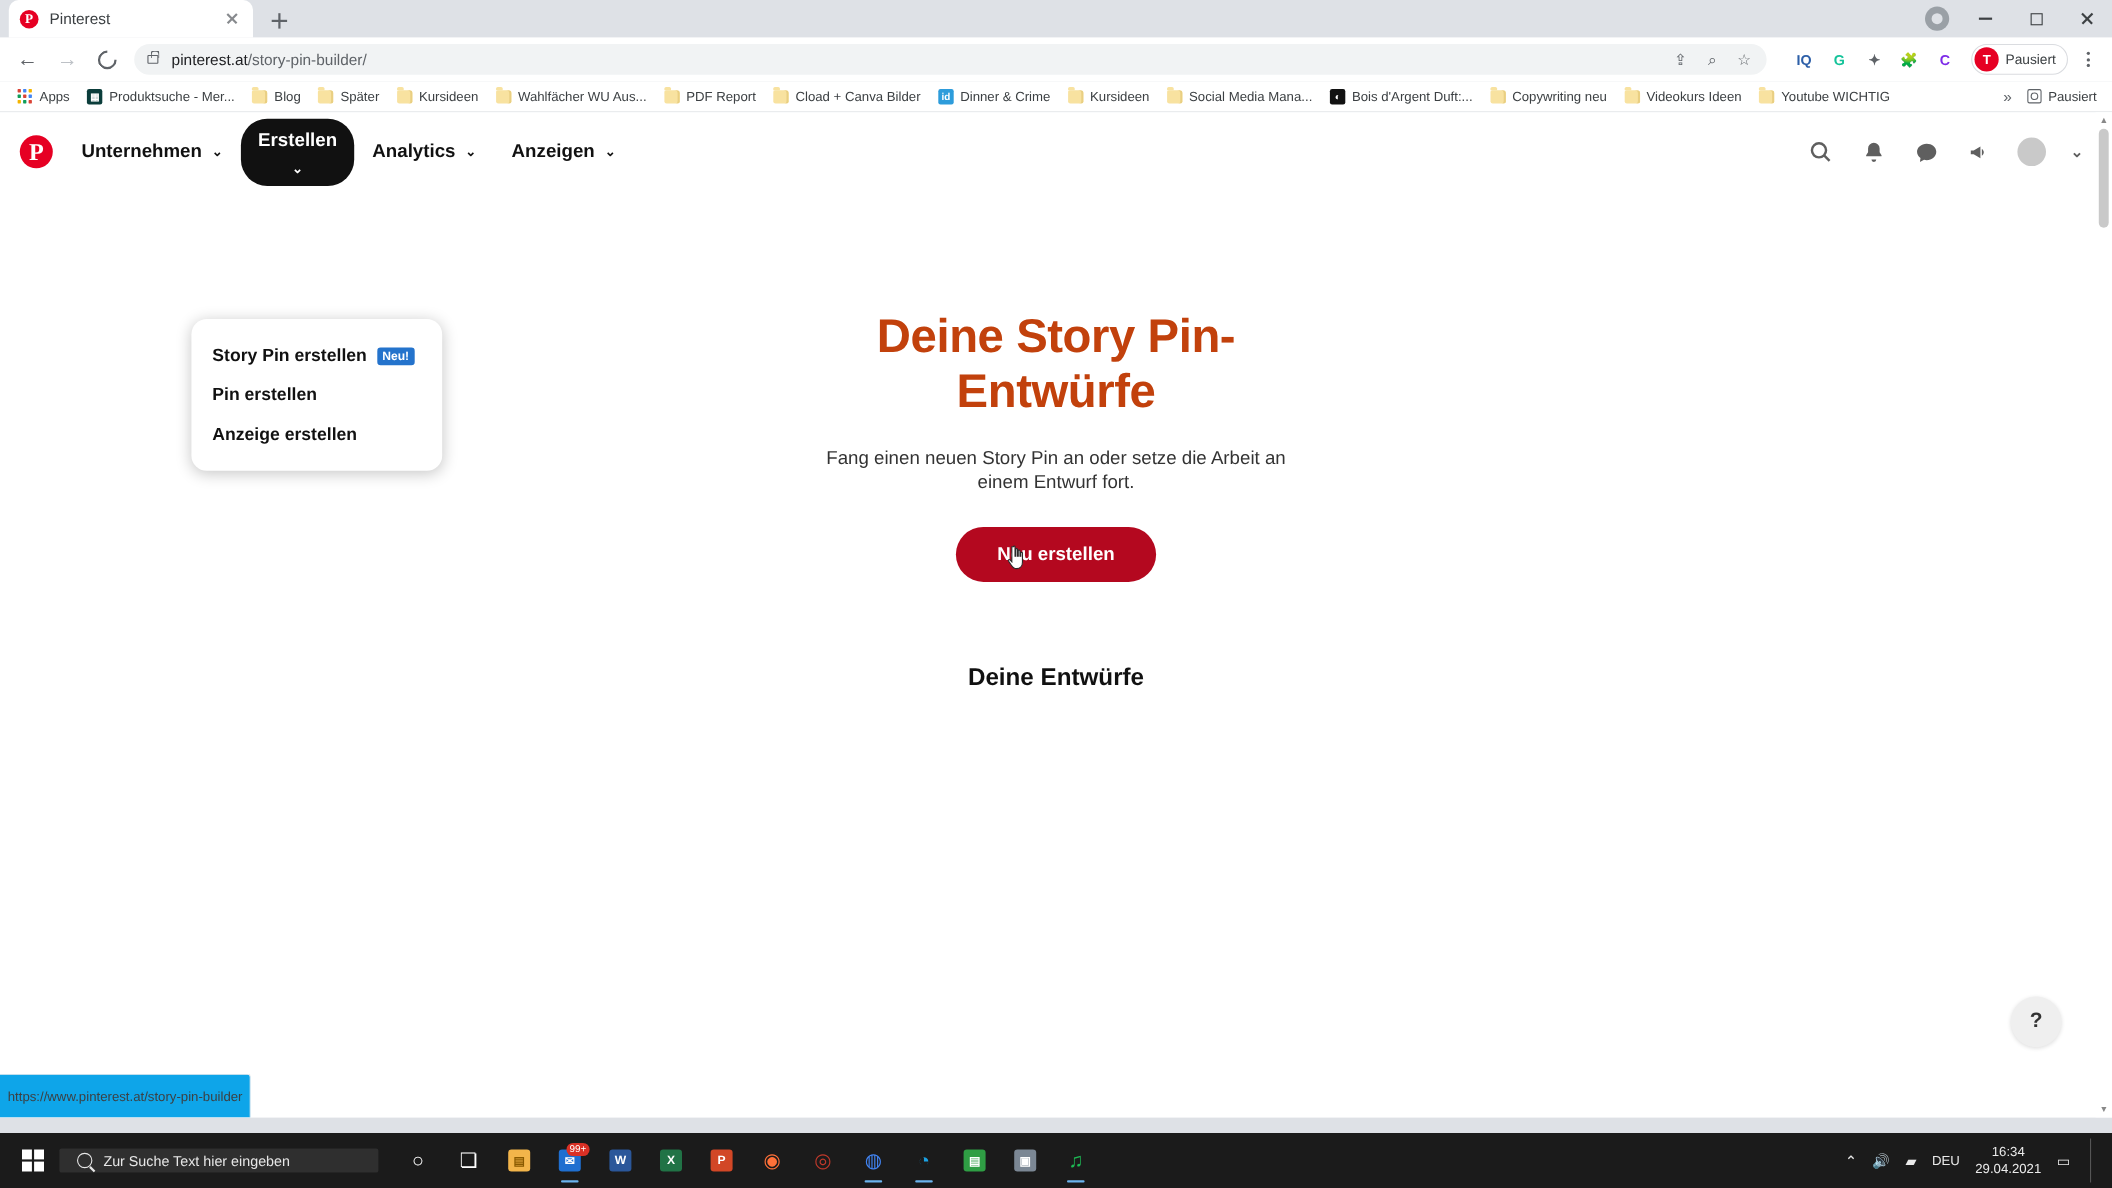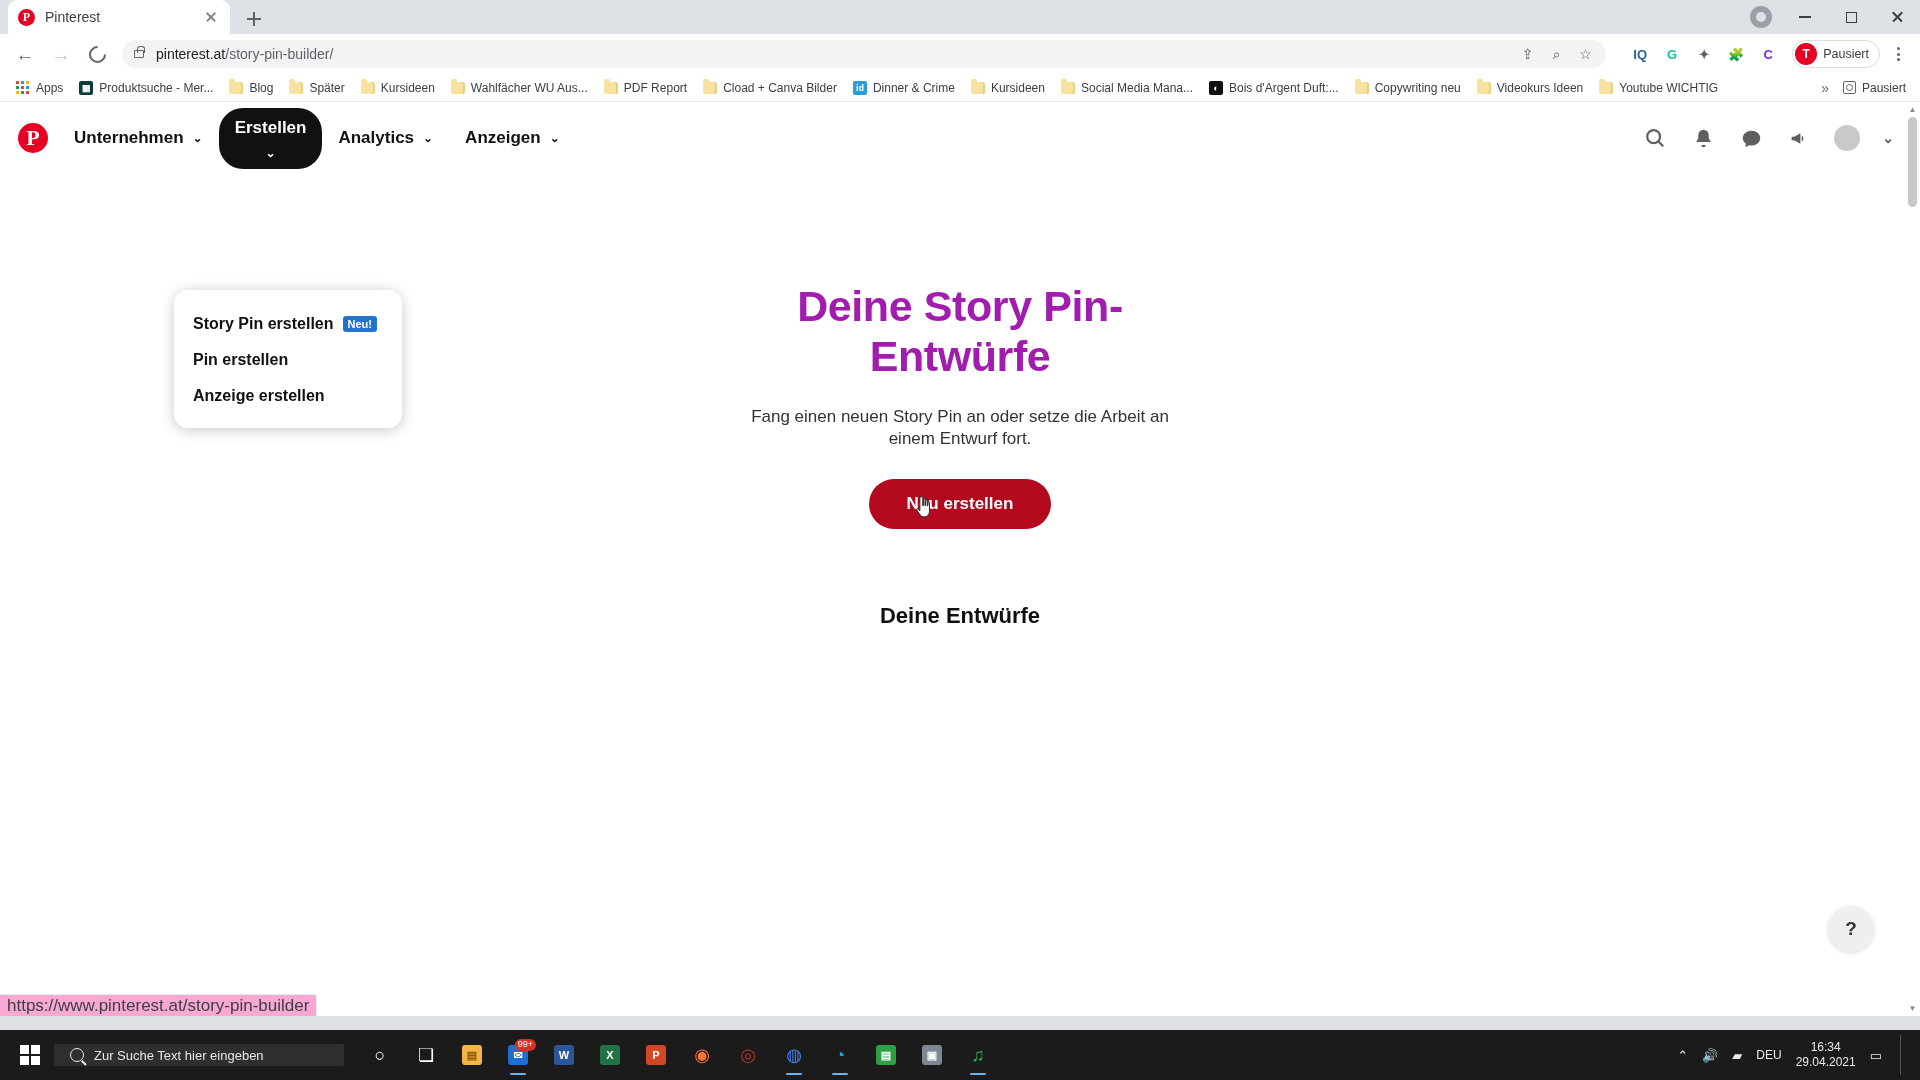--- a/index.html
+++ b/index.html
@@ -124,40 +124,40 @@
   
   .dropdown {
     position:absolute; left:174px; top:188px; width:228px; background:#fff; border-radius:14px;
     box-shadow:0 2px 14px rgba(0,0,0,.22); padding:16px 0 14px; z-index:20;
   }
   .ddrow { padding:9px 19px; display:flex; align-items:center; gap:9px; font-size:16px; font-weight:bold; color:#111; }
   .badge-new { background:#2473cc; color:#fff; font-size:11px; font-weight:bold; padding:2px 5px; border-radius:3px; line-height:1.1;}
 
   
   .hero { text-align:center; padding-top:108px; }
-  .hero h1 { font-size:43px; line-height:1.16; font-weight:bold; color:#a21caf; letter-spacing:-0.4px;
+  .hero h1 { font-size:43px; line-height:1.16; font-weight:bold; color:#c2410c; letter-spacing:-0.4px;
              max-width:430px; margin:0 auto; }
   .hero p { font-size:17px; color:#333; margin:24px auto 0; max-width:440px; line-height:1.33;}
   .cta {
     margin:28px auto 0; display:inline-flex; align-items:center; justify-content:center;
     background:#b4081f; color:#fff; font-size:17px; font-weight:bold; border-radius:28px;
     padding:15px 38px; position:relative;
   }
   .cursor-hand { position:absolute; left:46px; top:16px; width:18px; height:24px; pointer-events:none;}
   .drafts-title { text-align:center; font-size:22px; font-weight:bold; color:#111; margin-top:74px; }
 
   .helpbtn {
     position:absolute; right:46px; bottom:64px; width:46px; height:46px; border-radius:50%;
     background:#efefef; display:flex; align-items:center; justify-content:center; color:#333; font-size:19px; font-weight:bold;
     box-shadow:0 1px 4px rgba(0,0,0,.14);
   }
 
   .statusbar {
-    position:absolute; left:0; bottom:0; height:22px; background:#f9a8d4; border-top-right-radius:3px;
-    display:flex; align-items:center; padding:0 7px; font-size:17px; color:#3c4043; z-index:30;
+    position:absolute; left:0; bottom:0; height:40px; background:#0ea5e9; border-top-right-radius:3px;
+    display:flex; align-items:center; padding:0 7px; font-size:12px; color:#3c4043; z-index:30;
     border-right:1px solid #e8eaed; border-top:1px solid #e8eaed;
   }
 
   
   .vscroll { position:absolute; right:0; top:0; width:15px; height:914px; background:#fff; }
   .vscroll .up,.vscroll .down{height:15px;display:flex;align-items:center;justify-content:center;font-size:8px;color:#888;}
   .vscroll .thumb { position:absolute; top:15px; left:3px; width:9px; height:90px; background:#c9c9c9; border-radius:5px;}
 
   
   .taskbar { position:absolute; left:0; bottom:0; width:1920px; height:50px; background:#1b1b1b;

